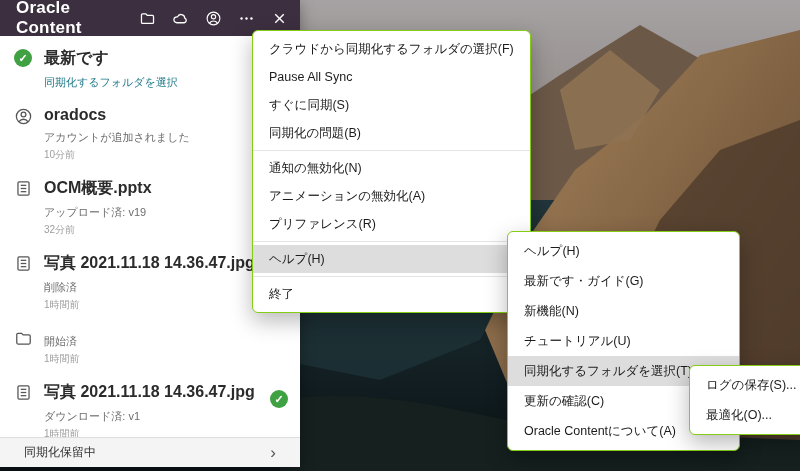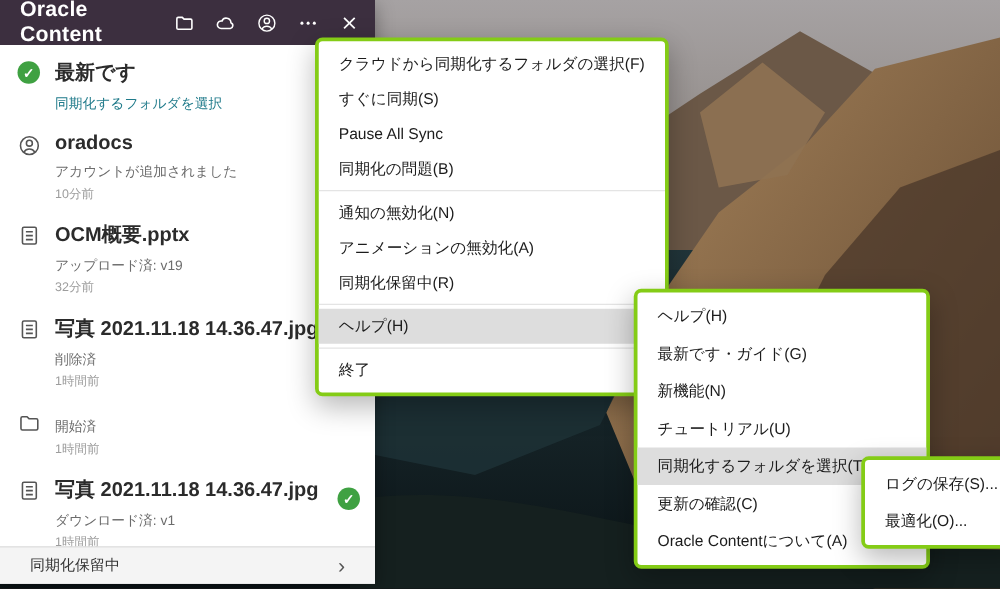--- a/index.html
+++ b/index.html
@@ -32,21 +32,21 @@
   .check { width:18px; height:18px; border-radius:50%; background:#3fa142; color:#fff; font-size:11px;
            display:flex; align-items:center; justify-content:center; font-weight:bold; }
   .row .check.right { position:absolute; right:12px; top:16px; }
 
   .footer { flex:0 0 30px; background:#f4f4f4; border-top:1px solid #ddd; display:flex;
             align-items:center; justify-content:space-between; padding:0 24px; font-size:12px;
             color:#333; cursor:pointer; }
   .footer .chev { font-size:17px; color:#555; line-height:1; }
 
   
-  .menu { position:absolute; background:#fff; border:3px solid #84cc16; border-radius:6px;
+  .menu { position:absolute; background:#fff; border:1px solid #84cc16; border-radius:6px;
           box-shadow:0 8px 22px rgba(0,0,0,.28); padding:4px 0; color:#1c1c1c; z-index:5; }
   .menu-item { display:flex; align-items:center; padding:0 16px; font-size:12.5px;
                white-space:nowrap; cursor:pointer; }
   .menu-item.hl { background:#dddddd; }
   .menu-sep { height:1px; background:#e4e4e4; margin:3px 0; }
   .arrow { margin-left:auto; padding-left:26px; font-size:10px; color:#333; }
 
   .main-menu { left:252px; top:30px; width:max-content; min-width:251px; }
   .main-menu .menu-item { height:28px; }
   .sub-menu { left:507px; top:231px; width:max-content; min-width:179px; z-index:6; }
@@ -223,27 +223,27 @@
     </div>
 
     <div class="footer">
       <span>同期化保留中</span>
       <span class="chev">›</span>
     </div>
   </div>
 
   <div class="menu main-menu">
     <div class="menu-item">クラウドから同期化するフォルダの選択(F)</div>
+    <div class="menu-item">Pause All Sync</div>
     <div class="menu-item">すぐに同期(S)</div>
-    <div class="menu-item">Pause All Sync</div>
     <div class="menu-item">同期化の問題(B)</div>
     <div class="menu-sep"></div>
     <div class="menu-item">通知の無効化(N)</div>
     <div class="menu-item">アニメーションの無効化(A)</div>
-    <div class="menu-item">同期化保留中(R)</div>
+    <div class="menu-item">プリファレンス(R)</div>
     <div class="menu-sep"></div>
     <div class="menu-item hl">
       <span>ヘルプ(H)</span>
       <span class="arrow">▸</span>
     </div>
     <div class="menu-sep"></div>
     <div class="menu-item">終了</div>
   </div>
 
   <div class="menu sub-menu">

